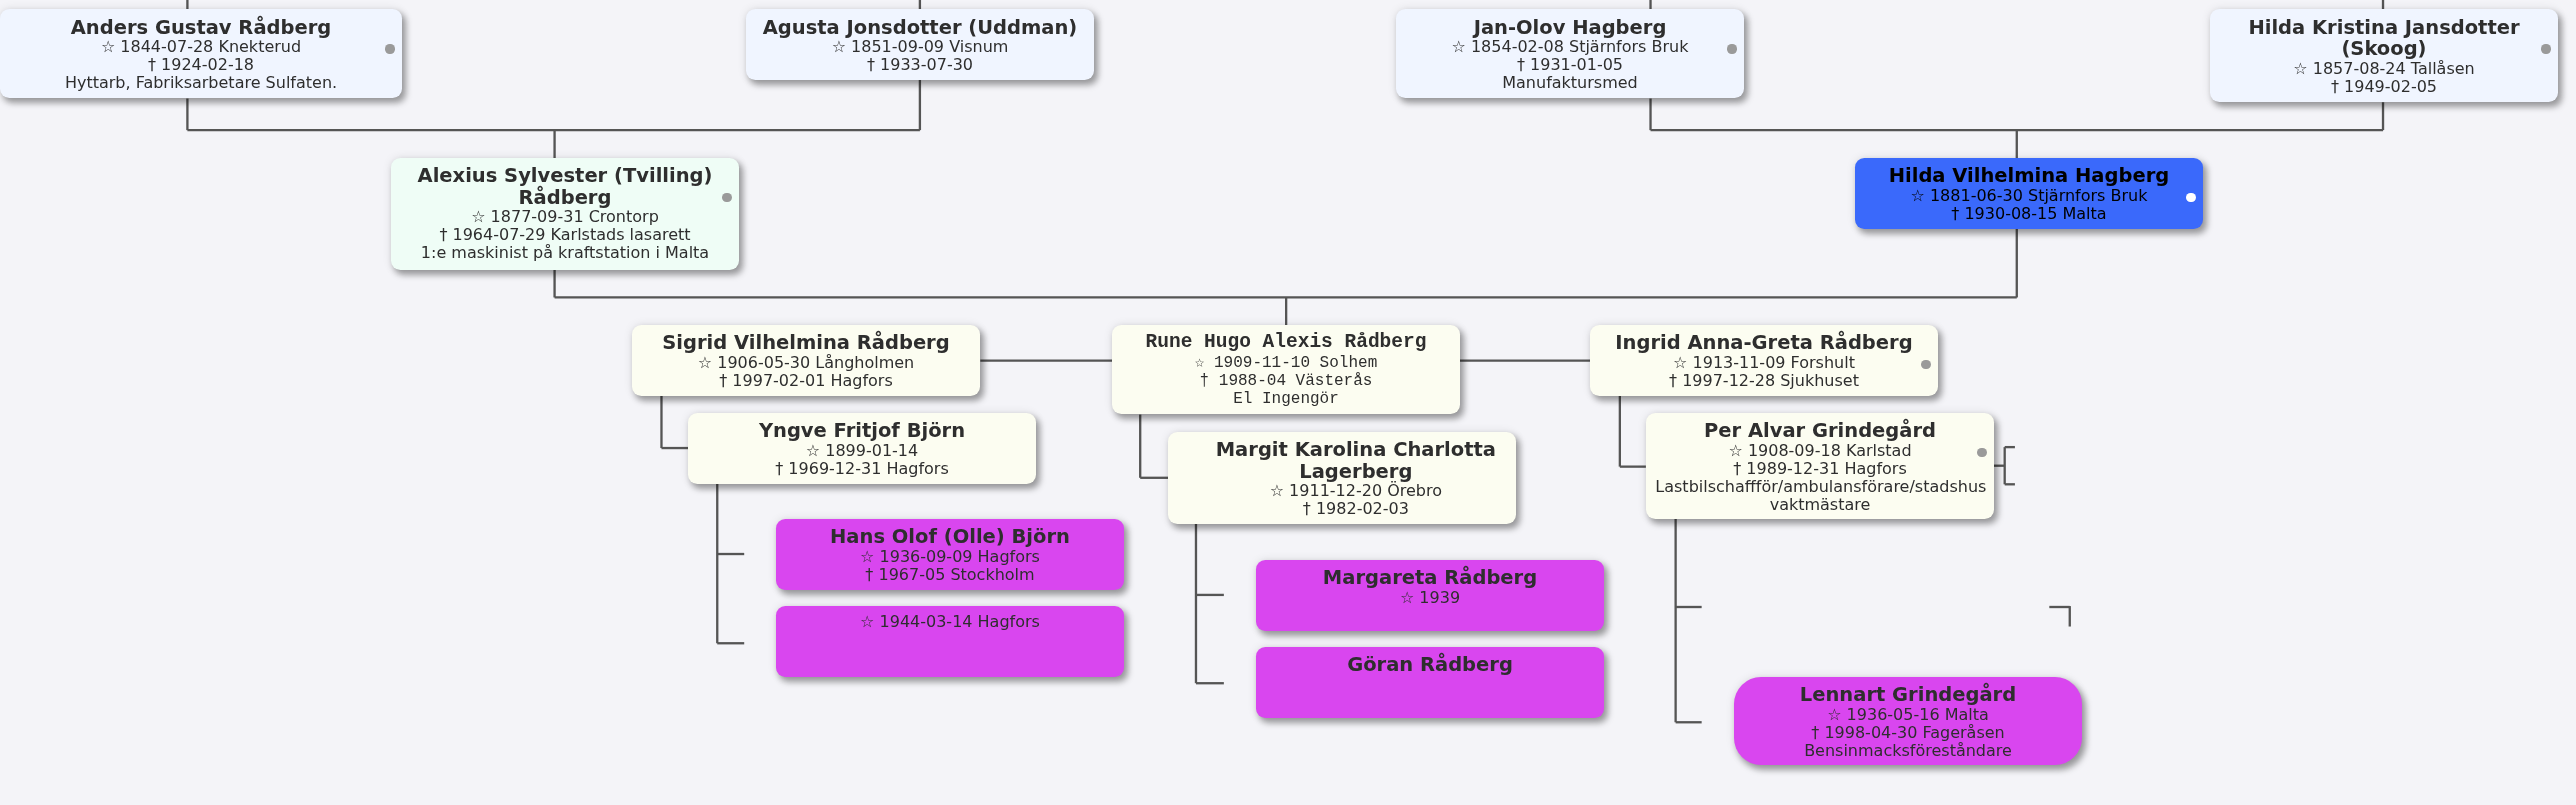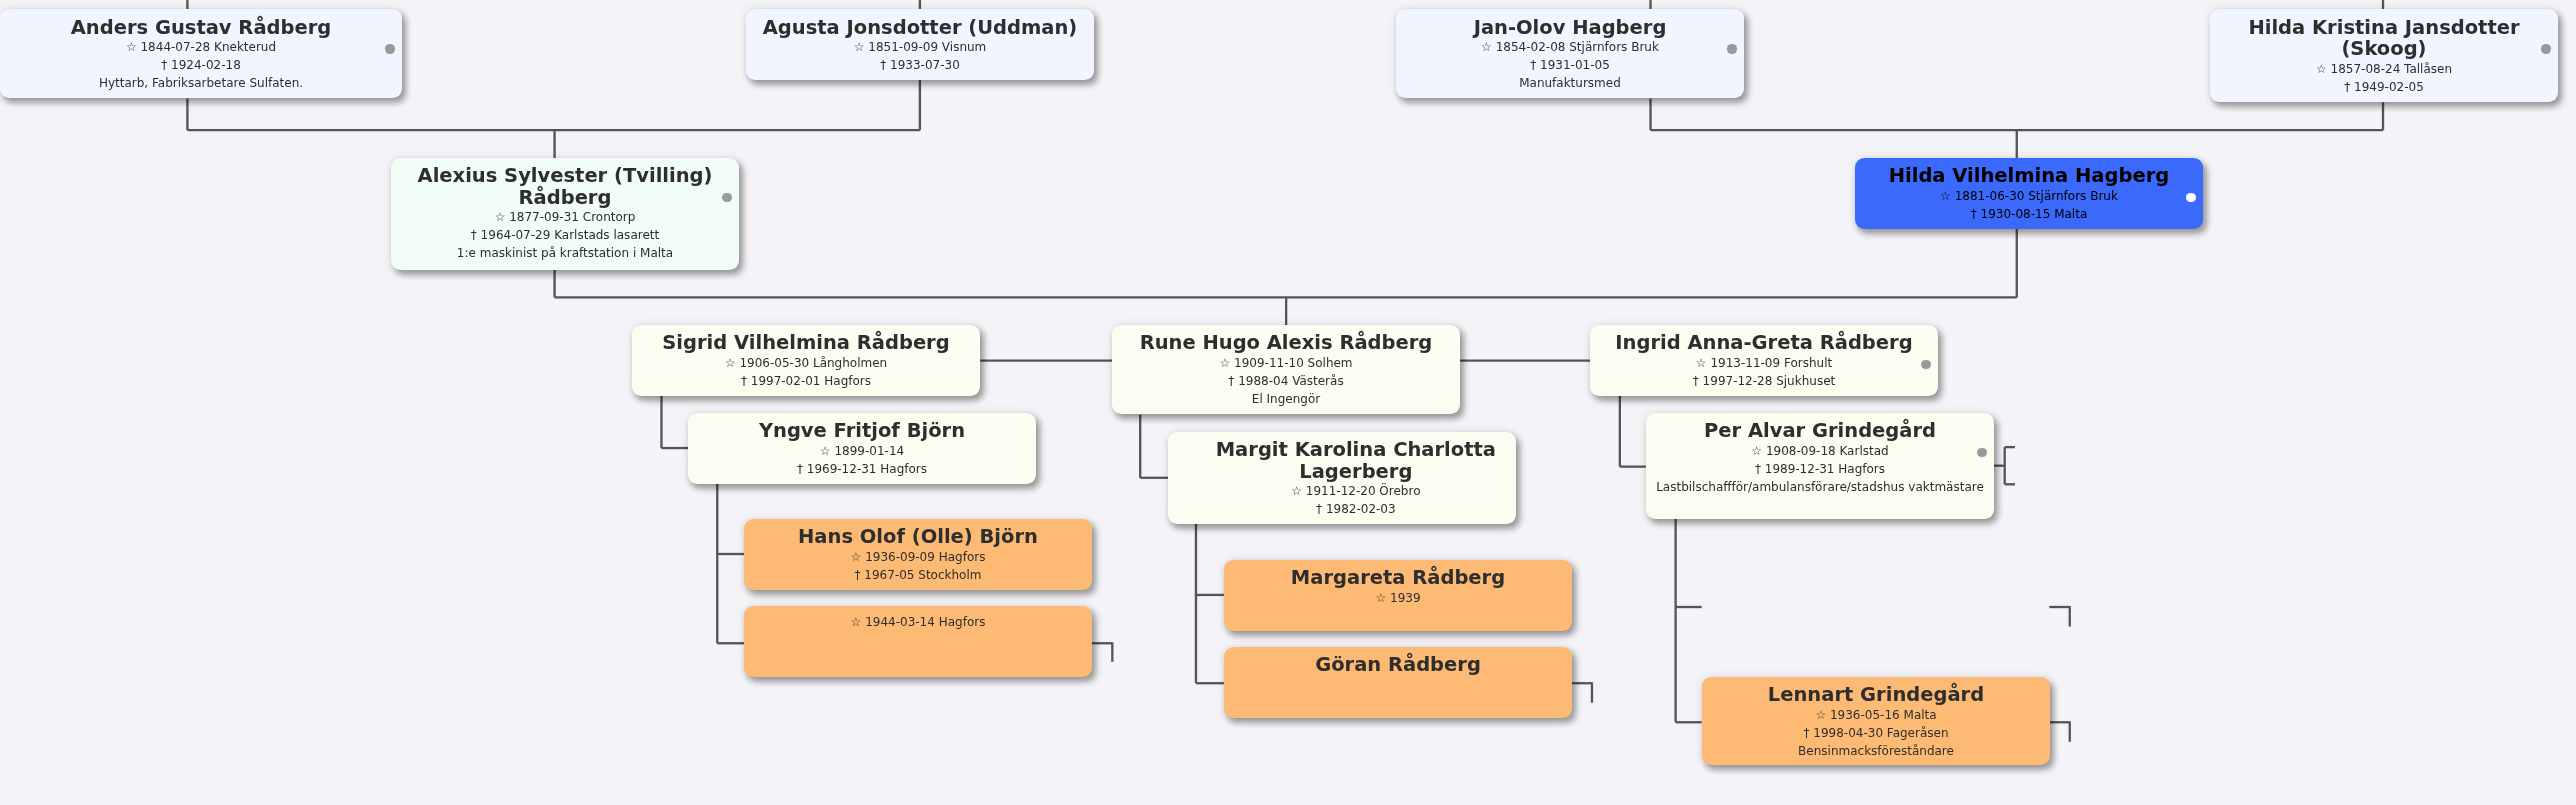--- a/index.html
+++ b/index.html
@@ -16,24 +16,24 @@
     position:absolute; box-sizing:border-box;
     border-radius:9.3px;
     box-shadow: 3.7px 4.6px 6.5px rgba(0,0,0,0.35), 0 0 9.3px rgba(0,0,0,0.10);
     text-align:center;
     padding:7.4px 9.3px 5.6px 9.3px;
     cursor:pointer;
   }
   .card.gen-0 { background:#f0f5ff; }
   .card.gen-1 { background:#effdf6;margin-left:12px; }
   .card.gen-2 { background:#fcfdf1; }
-  .card.gen-3 { background:#fdba74; }
+  .card.gen-3 { background:#d946ef;margin-left:32px; }
   .card.selected { background:#3a69fb; color:#000000; }
   .card .name { font-weight:bold; font-size:19.5px; line-height:21.4px; }
-  .card .line { font-size:12px; line-height:18px; }
+  .card .line { font-size:16px; line-height:18px; }
   .card .dot {
     position:absolute; right:7.4px; top:35px; width:9.3px; height:9.3px;
     border-radius:50%; background:#9a9a9a;
   }
   .card.selected .dot { background:#ffffff; }
 </style>
 </head>
 <body>
 
 <div id="canvas">
@@ -133,21 +133,21 @@
       <div class="name">Hilda Vilhelmina Hagberg</div>
       <div class="line"><span>☆</span> <span>1881-06-30 Stjärnfors Bruk</span></div>
       <div class="line"><span>†</span> <span>1930-08-15 Malta</span></div>
       <span class="dot"></span>
     </div>
   <div class="card gen-2" style="left:632px;top:325px;width:348px;height:71px;">
       <div class="name">Sigrid Vilhelmina Rådberg</div>
       <div class="line"><span>☆</span> <span>1906-05-30 Långholmen</span></div>
       <div class="line"><span>†</span> <span>1997-02-01 Hagfors</span></div>
     </div>
-  <div class="card gen-2" style="left:1112px;top:325px;width:348px;height:89px;">
+  <div class="card gen-2" style="left:1112px;top:325px;width:348px;height:89px;font-family:Liberation Mono, monospace;">
       <div class="name">Rune Hugo Alexis Rådberg</div>
       <div class="line"><span>☆</span> <span>1909-11-10 Solhem</span></div>
       <div class="line"><span>†</span> <span>1988-04 Västerås</span></div>
       <div class="line">El Ingengör</div>
     </div>
   <div class="card gen-2" style="left:1590px;top:325px;width:348px;height:71px;">
       <div class="name">Ingrid Anna-Greta Rådberg</div>
       <div class="line"><span>☆</span> <span>1913-11-09 Forshult</span></div>
       <div class="line"><span>†</span> <span>1997-12-28 Sjukhuset</span></div>
       <span class="dot"></span>
@@ -177,20 +177,20 @@
   <div class="card gen-3" style="left:744px;top:606px;width:348px;height:71px;">
       <div class="line"><span>☆</span> <span>1944-03-14 Hagfors</span></div>
     </div>
   <div class="card gen-3" style="left:1224px;top:560px;width:348px;height:71px;">
       <div class="name">Margareta Rådberg</div>
       <div class="line"><span>☆</span> <span>1939</span></div>
     </div>
   <div class="card gen-3" style="left:1224px;top:647px;width:348px;height:71px;">
       <div class="name">Göran Rådberg</div>
     </div>
-  <div class="card gen-3" style="left:1702px;top:677px;width:348px;height:88px;">
+  <div class="card gen-3" style="left:1702px;top:677px;width:348px;height:88px;border-radius:27px;">
       <div class="name">Lennart Grindegård</div>
       <div class="line"><span>☆</span> <span>1936-05-16 Malta</span></div>
       <div class="line"><span>†</span> <span>1998-04-30 Fageråsen</span></div>
       <div class="line">Bensinmacksföreståndare</div>
     </div>
 </div>
 
 
 </body></html>

